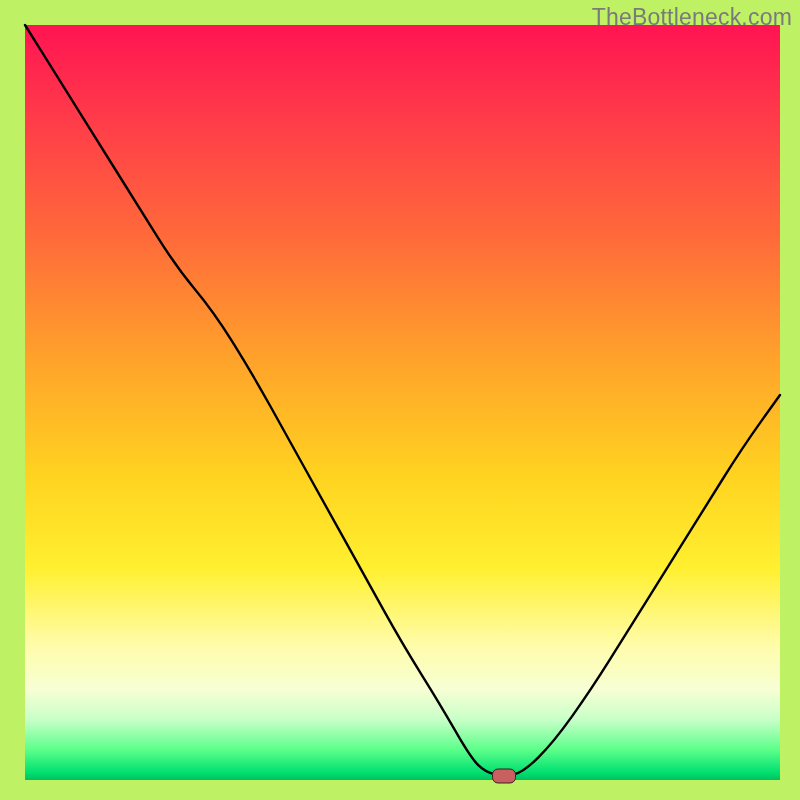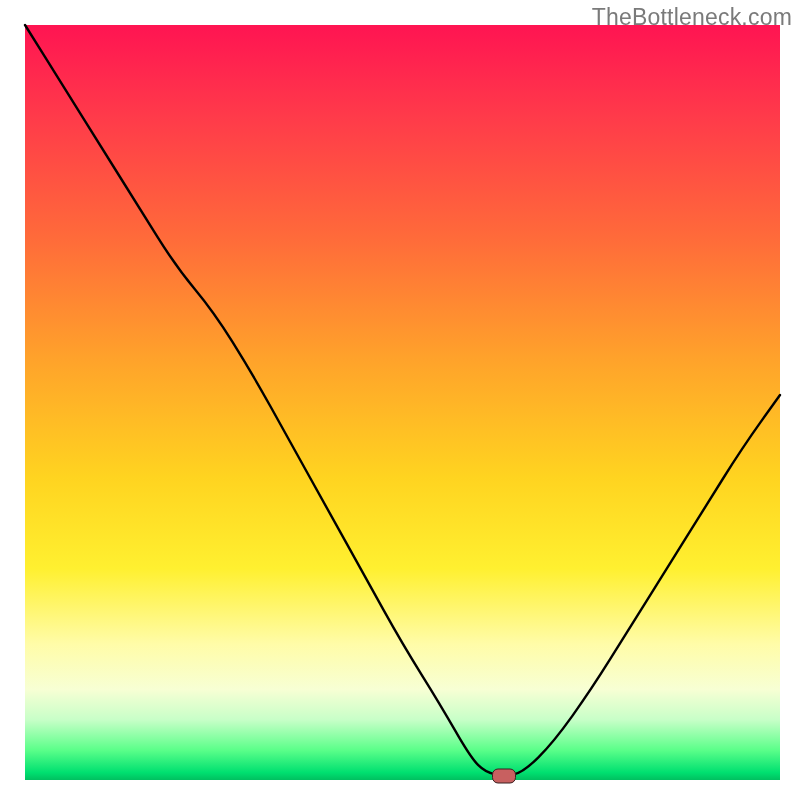--- a/index.html
+++ b/index.html
@@ -8,21 +8,21 @@
     width: 800px;
     height: 800px;
     background: #000;
     overflow: hidden;
     font-family: Arial, Helvetica, sans-serif;
   }
   .stage {
     position: relative;
     width: 800px;
     height: 800px;
-    background: #ffffff;
+    background: #bef264;
   }
   .plot {
     position: absolute;
     left: 25px;
     top: 25px;
     width: 755px;
     height: 755px;
     background: linear-gradient(
       to bottom,
       #ff1452 0%,

